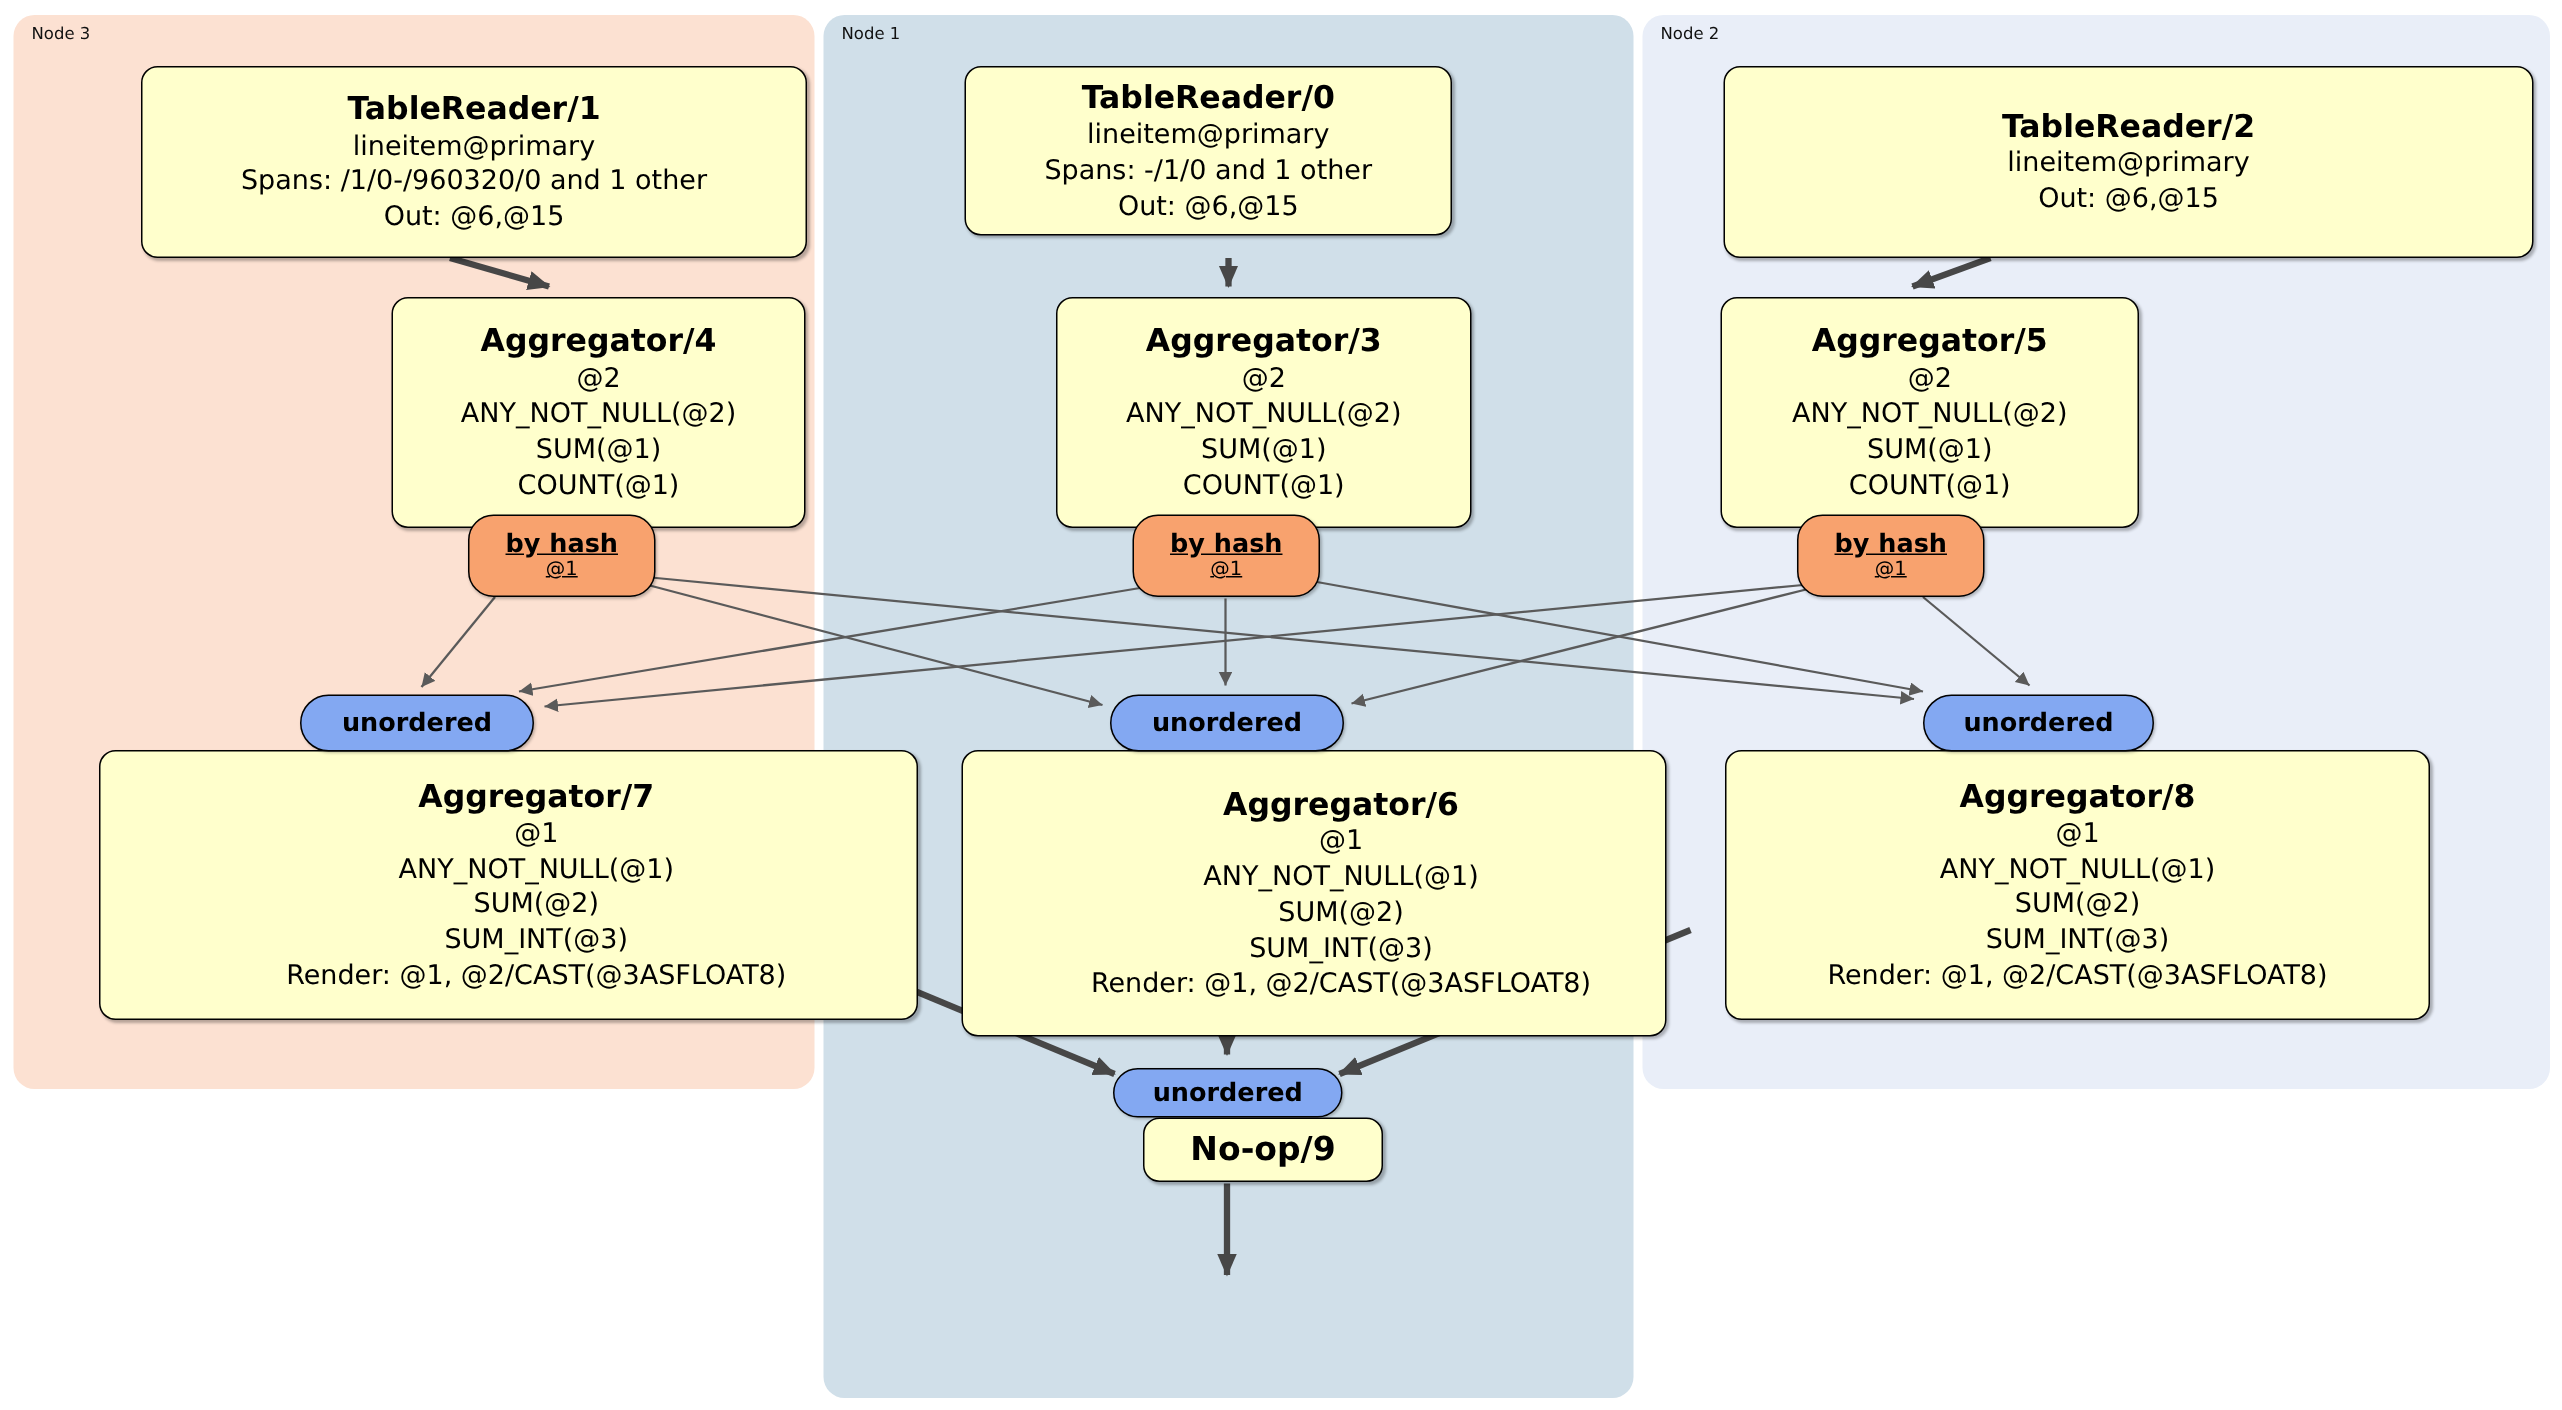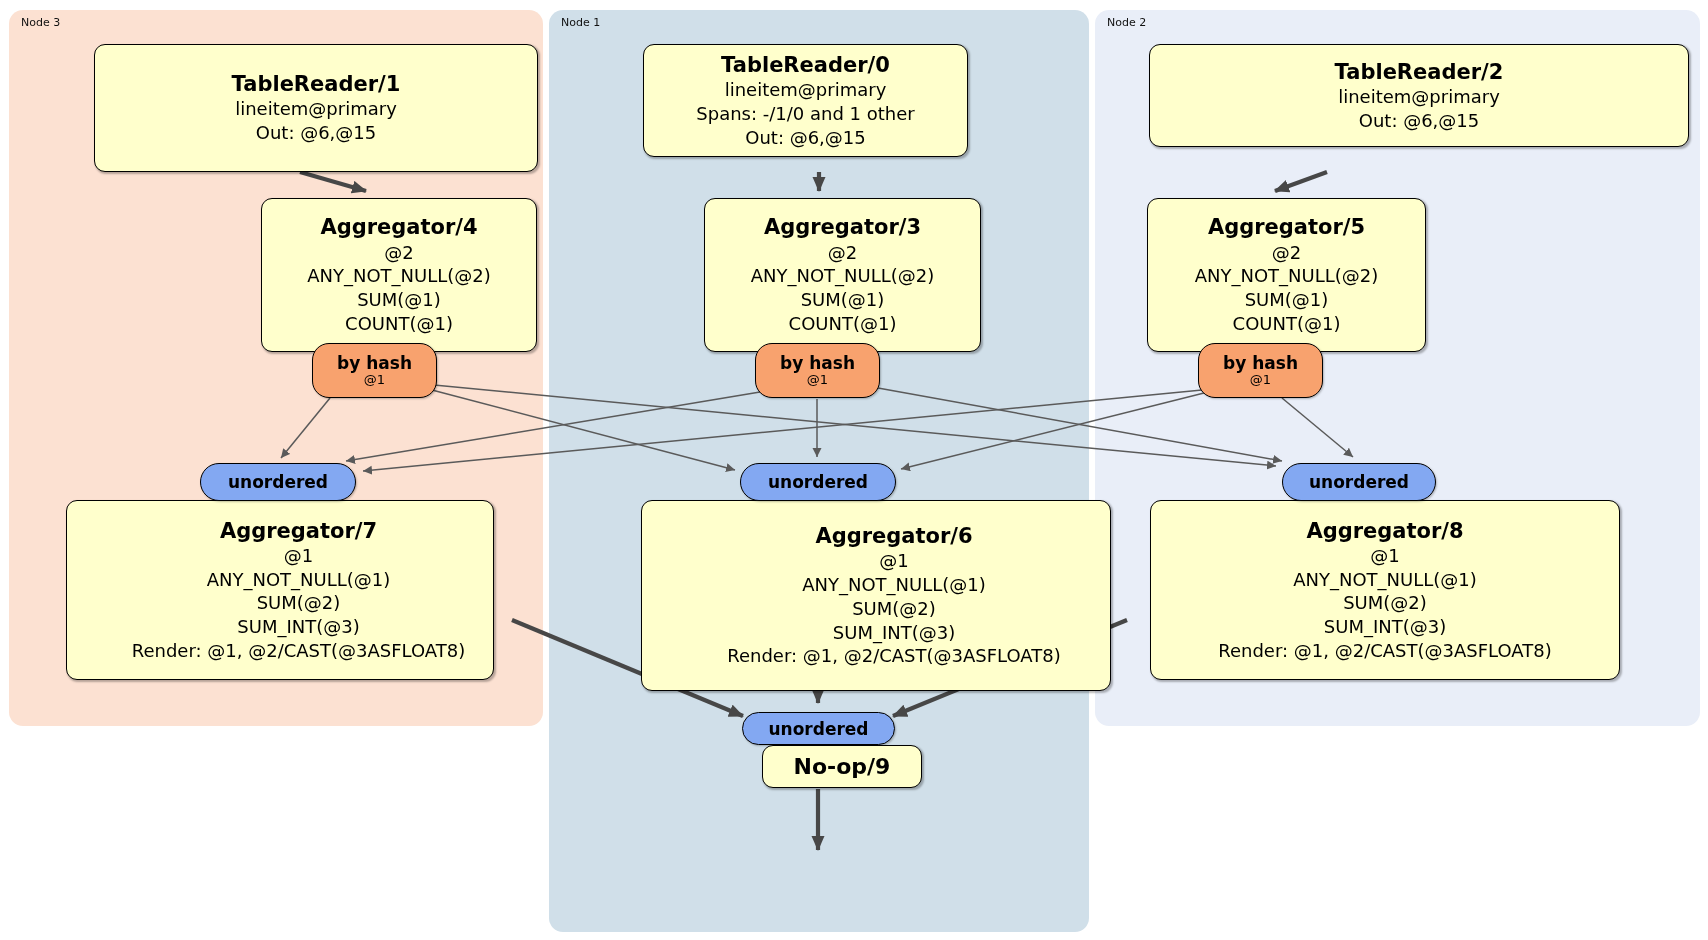--- a/index.html
+++ b/index.html
@@ -26,20 +26,21 @@
   .box-title { font-weight:bold; font-size:21px; line-height:1.25; white-space:nowrap; }
   .bl { font-size:18px; line-height:1.32; white-space:nowrap; }
 
   .router {
     position:absolute; box-sizing:border-box;
     background:var(--router-bg,#f8a26e);
     border:1.6px solid #000; border-radius:17px;
     display:flex; flex-direction:column; justify-content:center; align-items:center;
     text-align:center; z-index:4;
     box-shadow:1px 1px 2px rgba(0,0,0,0.25);
+    text-decoration:underline;
   }
   .router-label { font-weight:bold; font-size:17px; line-height:1.15; }
   .router-detail { font-size:13px; line-height:1.1; }
 
   .sync {
     position:absolute; box-sizing:border-box;
     background:var(--sync-bg,#83a8f2);
     border:1.6px solid #000; border-radius:20px;
     display:flex; justify-content:center; align-items:center;
     font-weight:bold; font-size:17px; z-index:5;
@@ -94,29 +95,30 @@
       <line x1="878" y1="388" x2="1282" y2="461" marker-end="url(#athin)"></line>
       <line x1="1202" y1="390" x2="363" y2="471" marker-end="url(#athin)"></line>
       <line x1="1204" y1="393" x2="901" y2="469" marker-end="url(#athin)"></line>
       <line x1="1282" y1="398" x2="1353" y2="457" marker-end="url(#athin)"></line>
     </g>
   </svg>
 
   <div class="box" style="left:70px; top:44px; width:444px; height:128px;">
     <div class="box-title">TableReader/1</div>
     <div class="bl">lineitem@primary</div>
+    <div class="bl">Spans: /1/0-/960320/0 and 1 other</div>
     <div class="bl">Out: @6,@15</div>
   </div>
   <div class="box" style="left:619px; top:44px; width:325px; height:113px;">
     <div class="box-title">TableReader/0</div>
     <div class="bl">lineitem@primary</div>
     <div class="bl">Spans: -/1/0 and 1 other</div>
     <div class="bl">Out: @6,@15</div>
   </div>
-  <div class="box" style="left:1125px; top:44px; width:540px; height:103px;">
+  <div class="box" style="left:1125px; top:44px; width:540px; height:128px;">
     <div class="box-title">TableReader/2</div>
     <div class="bl">lineitem@primary</div>
     <div class="bl">Out: @6,@15</div>
   </div>
 
   <div class="box" style="left:237px; top:198px; width:276px; height:154px;">
     <div class="box-title">Aggregator/4</div>
     <div class="bl">@2</div>
     <div class="bl">ANY_NOT_NULL(@2)</div>
     <div class="bl">SUM(@1)</div>
@@ -147,21 +149,21 @@
   </div>
   <div class="router" style="left:1198px; top:343px; width:125px; height:55px;">
     <div class="router-label">by hash</div>
     <div class="router-detail">@1</div>
   </div>
 
   <div class="sync" style="left:200px; top:463px; width:156px; height:38px;">unordered</div>
   <div class="sync" style="left:740px; top:463px; width:156px; height:38px;">unordered</div>
   <div class="sync" style="left:1282px; top:463px; width:154px; height:38px;">unordered</div>
 
-  <div class="box" style="left:42px; top:500px; width:428px; height:180px;padding-left:45px;">
+  <div class="box" style="left:42px; top:500px; width:546px; height:180px;padding-left:45px;">
     <div class="box-title">Aggregator/7</div>
     <div class="bl">@1</div>
     <div class="bl">ANY_NOT_NULL(@1)</div>
     <div class="bl">SUM(@2)</div>
     <div class="bl">SUM_INT(@3)</div>
     <div class="bl">Render: @1, @2/CAST(@3ASFLOAT8)</div>
   </div>
   <div class="box" style="left:617px; top:500px; width:470px; height:191px;padding-left:44px;">
     <div class="box-title">Aggregator/6</div>
     <div class="bl">@1</div>

